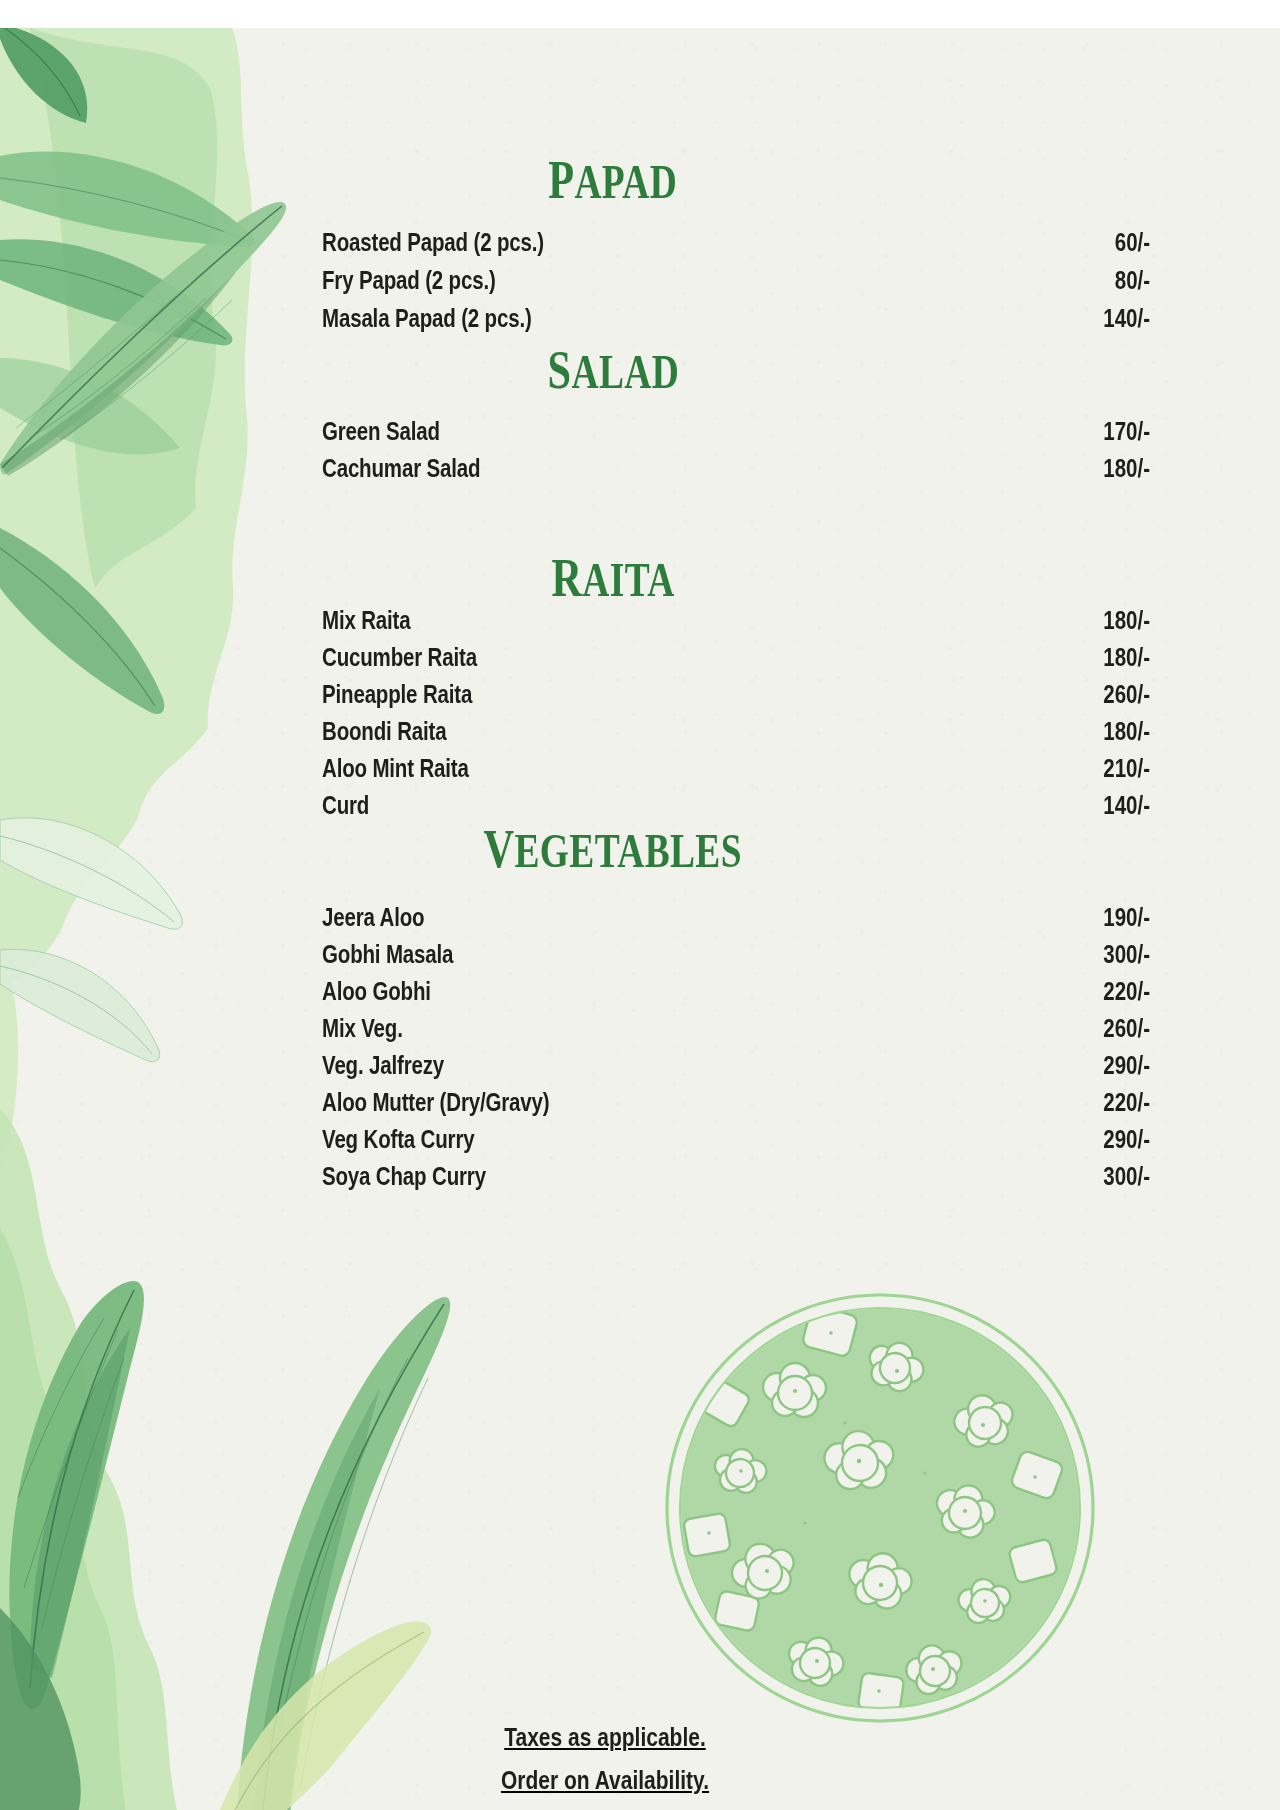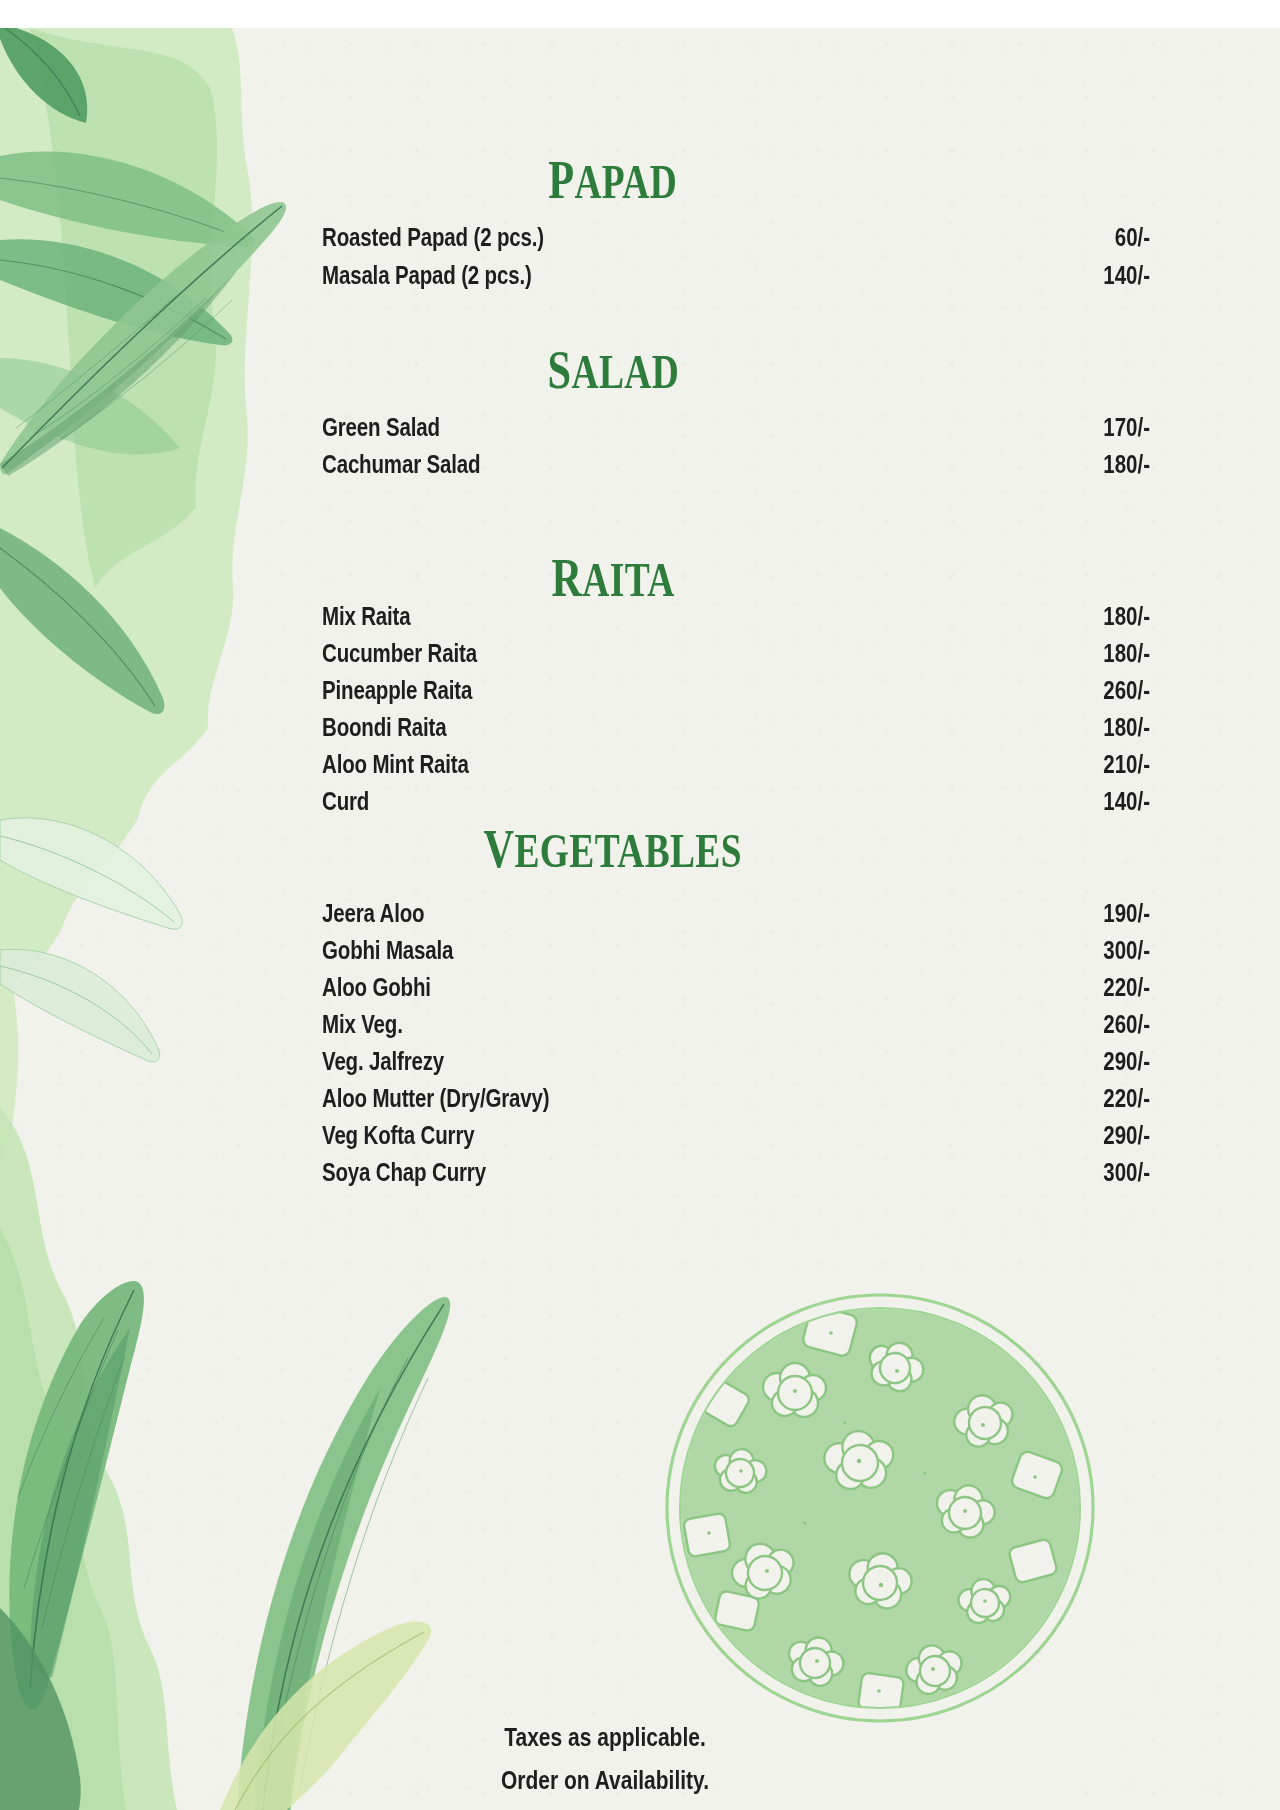--- a/index.html
+++ b/index.html
@@ -22,33 +22,33 @@
 
   .content{position:absolute;left:322px;top:0;width:828px;z-index:2;}
   .sec-title{
     position:absolute;left:0;width:582px;text-align:center;
     font-family:"Liberation Serif", serif;font-weight:700;
     font-size:48px;line-height:48px;color:#2e7c3b;white-space:nowrap;
   }
   .sec-title span{display:inline-block;transform:scaleX(0.78);transform-origin:50% 50%;letter-spacing:0.5px;}
   .sec-title span::first-letter{font-size:1.13em;}
   .sec-list{position:absolute;left:0;right:0;}
-  .row{display:flex;justify-content:space-between;align-items:flex-start;height:37px;gap:34px;}
+  .row{display:flex;justify-content:space-between;align-items:center;height:37px;gap:34px;}
   .row.tall{height:38px;}
   .item-name{
     font-size:25px;color:#1e1e1c;font-weight:700;white-space:nowrap;
     display:inline-block;transform:scaleX(0.82);transform-origin:0 50%;letter-spacing:-0.2px;
   }
   .item-price{
     font-size:25px;color:#1e1e1c;font-weight:700;white-space:nowrap;
     display:inline-block;transform:scaleX(0.82);transform-origin:100% 50%;
   }
   .footer{
     position:absolute;left:605px;top:1688px;transform:translateX(-50%);
-    text-align:center;z-index:3;
+    text-align:center;z-index:3;text-decoration:underline;
   }
   .foot-line{
     font-size:25px;line-height:43px;color:#1e1e1c;font-weight:700;white-space:nowrap;
     transform:scaleX(0.84);
   }
 </style>
 </head>
 <body>
 
 <div class="page">
@@ -245,20 +245,24 @@
 
     <div class="sec-title" style="top:128px">
       <span>PAPAD</span>
     </div>
     <div class="sec-list" style="top:195px">
       <div class="row tall">
         <span class="item-name">Roasted Papad (2 pcs.)</span>
         <span class="item-price">60/-</span>
       </div>
       <div class="row tall">
+        <span class="item-name">Fry Papad (2 pcs.)</span>
+        <span class="item-price">80/-</span>
+      </div>
+      <div class="row tall">
         <span class="item-name">Masala Papad (2 pcs.)</span>
         <span class="item-price">140/-</span>
       </div>
     </div>
 
     <div class="sec-title" style="top:318px">
       <span>SALAD</span>
     </div>
     <div class="sec-list" style="top:385px">
       <div class="row">

